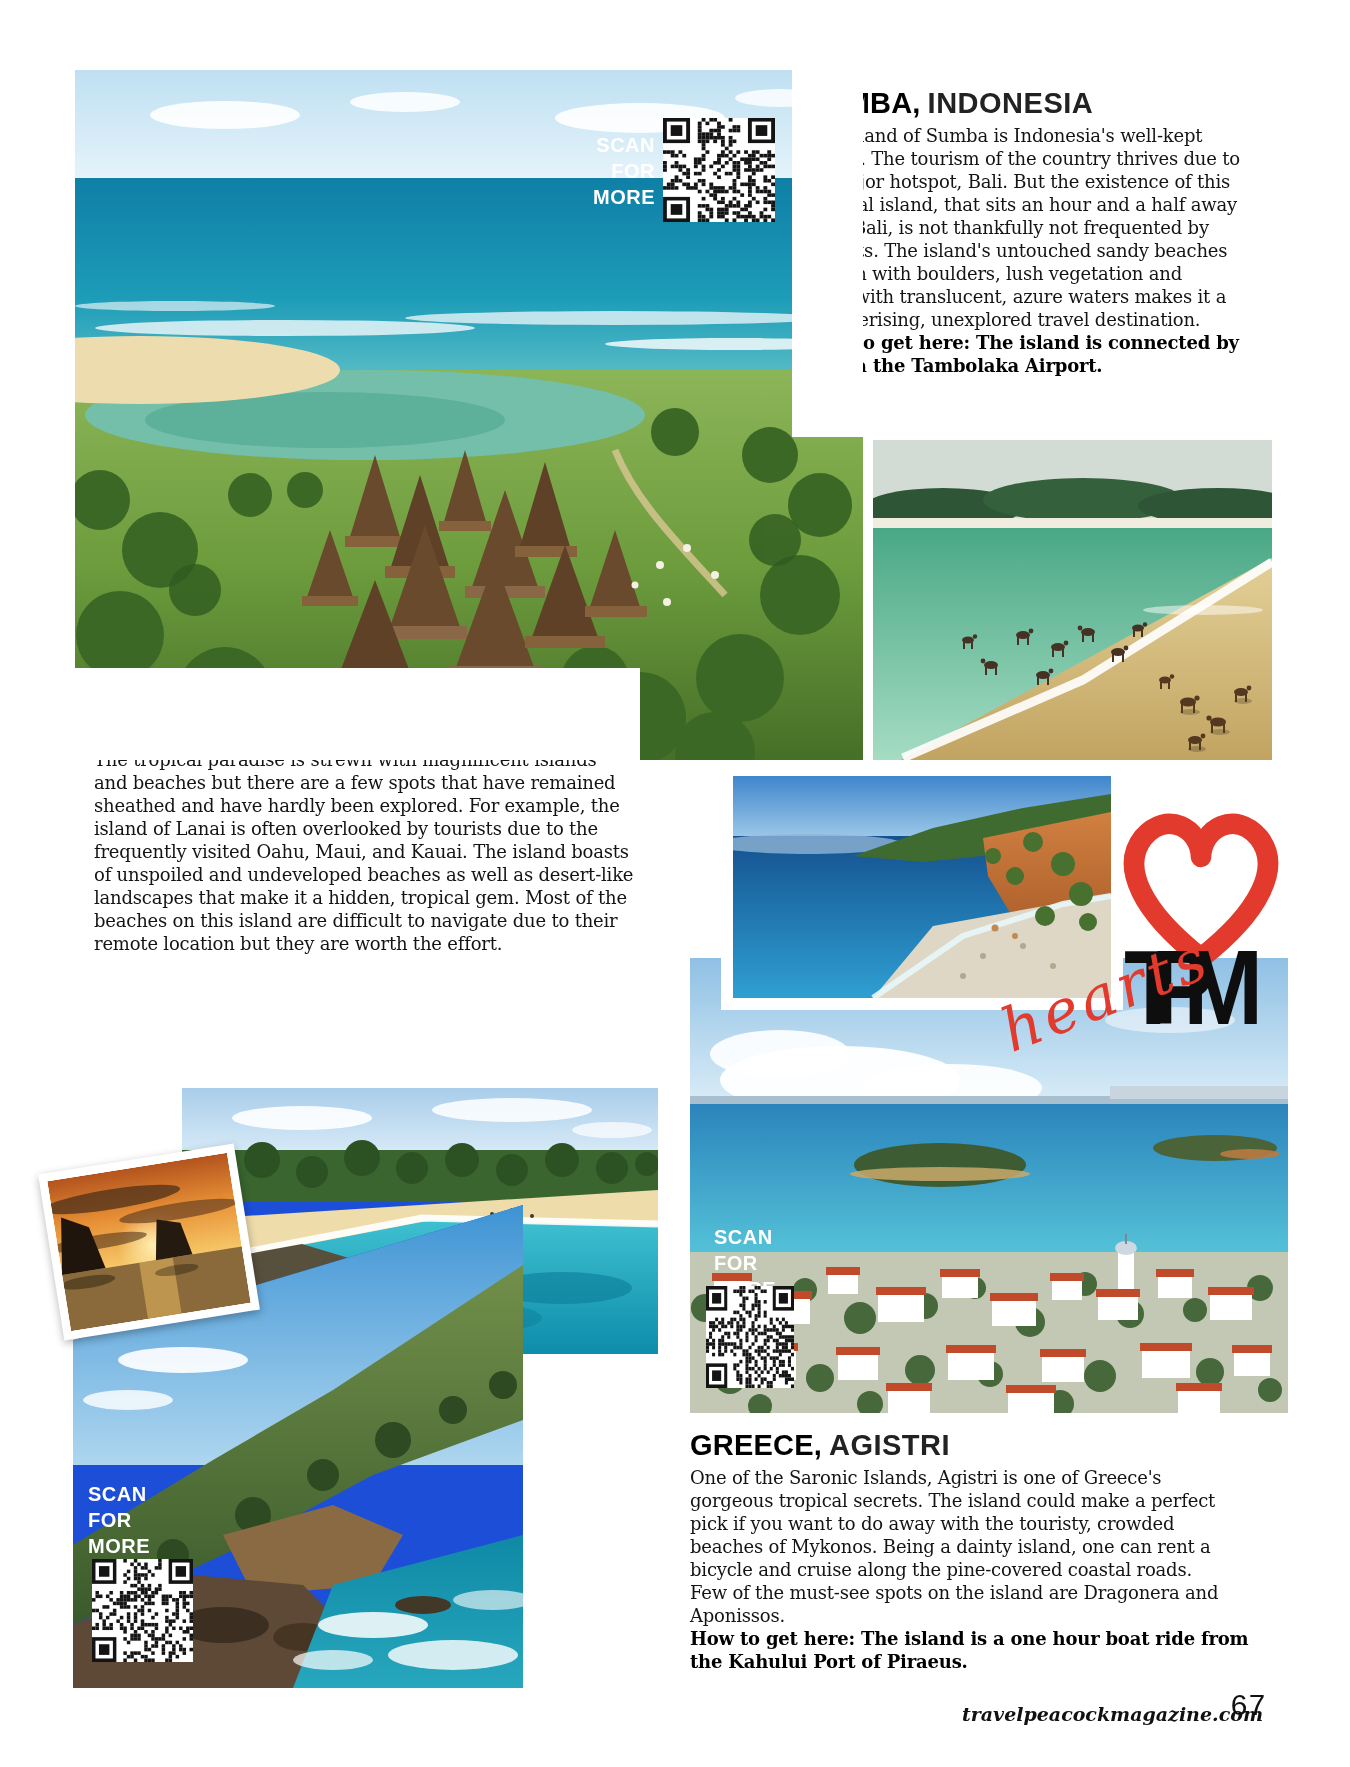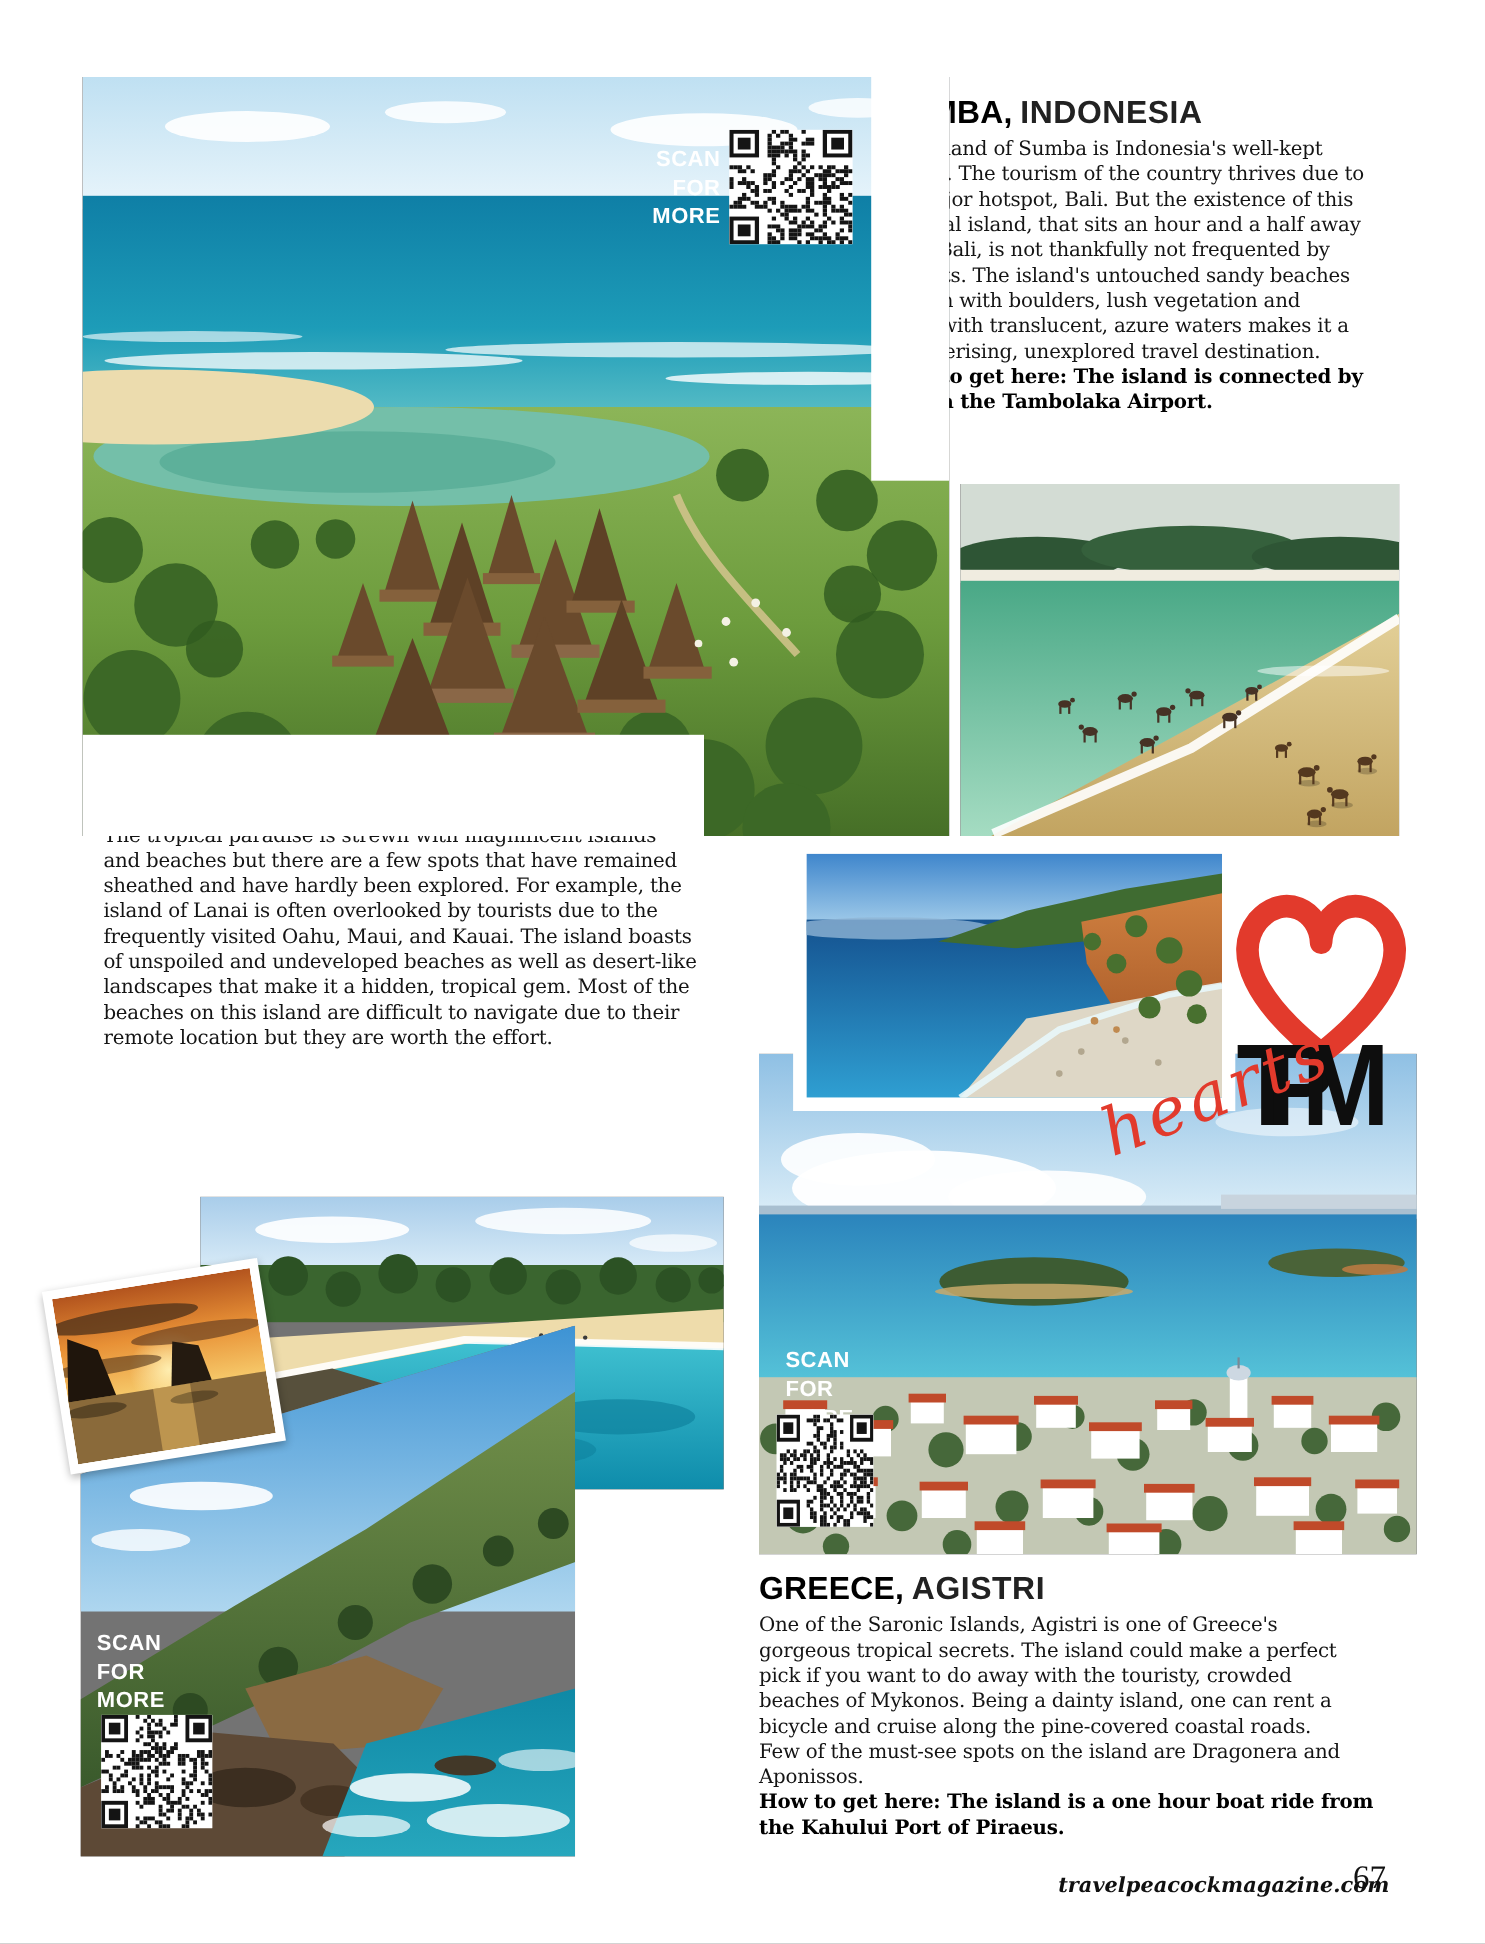--- a/index.html
+++ b/index.html
@@ -1,18 +1,18 @@
 <!DOCTYPE html>
 <html><head>
 <meta charset="utf-8">
 <style>
   html,body{margin:0;padding:0;background:#9a9a9a;}
   .page{position:relative;width:1350px;height:1767px;background:#ffffff;margin:0 auto;overflow:hidden;
         font-family:"Liberation Sans",sans-serif;}
-  .photo{position:absolute;overflow:hidden;background:#737373;}
+  .photo{position:absolute;overflow:hidden;background:#1d4ed8;}
   .photo svg{position:absolute;inset:0;width:100%;height:100%;display:block;}
   .white-cover{position:absolute;background:#fff;z-index:3;}
   .qr{position:absolute;background:#fff;padding:5px;box-sizing:border-box;z-index:4;}
   .qr svg{width:100%;height:100%;display:block;}
   .scan-label{position:absolute;z-index:4;color:#fff;font-family:"Liberation Sans",sans-serif;
               font-weight:700;font-size:20px;line-height:26px;letter-spacing:.5px;white-space:pre-line;}
   .headline{font-family:"Liberation Sans",sans-serif;font-size:29px;line-height:34px;color:#000;}
   .headline .bold{font-weight:700;letter-spacing:.2px;}
   .headline .rest{font-weight:700;color:#222;margin-left:7px;letter-spacing:.5px;}
   .body-text{font-family:"DejaVu Serif",serif;font-size:18px;line-height:23px;color:#141414;
@@ -30,21 +30,21 @@
   .hearts-word{position:absolute;z-index:7;font-family:"DejaVu Serif",serif;font-style:italic;
                font-size:60px;color:#e23a2c;transform:rotate(-21deg);transform-origin:left center;
                letter-spacing:4px;}
   .polaroid{position:absolute;z-index:4;background:#fff;padding:8px;box-shadow:0 3px 8px rgba(0,0,0,.3);
             transform:rotate(-9deg);}
   .polaroid .inner{position:relative;width:182px;height:152px;overflow:hidden;}
   .polaroid .inner svg{position:absolute;inset:0;width:100%;height:100%;}
   .clip-coast{clip-path:polygon(0 28%,100% 0,100% 100%,0 100%);}
   .footer-site{position:absolute;font-family:"DejaVu Serif",serif;font-style:italic;font-weight:700;
                font-size:19px;color:#111;text-align:center;}
-  .footer-page{position:absolute;font-family:Liberation Serif, serif;font-size:30px;color:#111;}
+  .footer-page{position:absolute;font-family:Liberation Mono, monospace;font-size:30px;color:#111;}
 </style>
 </head>
 <body>
 
 <div class="page">
 
   <div class="photo" style="left:75px;top:70px;width:788px;height:690px;">
     <svg viewBox="0 0 788 690" preserveAspectRatio="none">
       <defs>
         <linearGradient id="su-sky" x1="0" y1="0" x2="0" y2="1">

